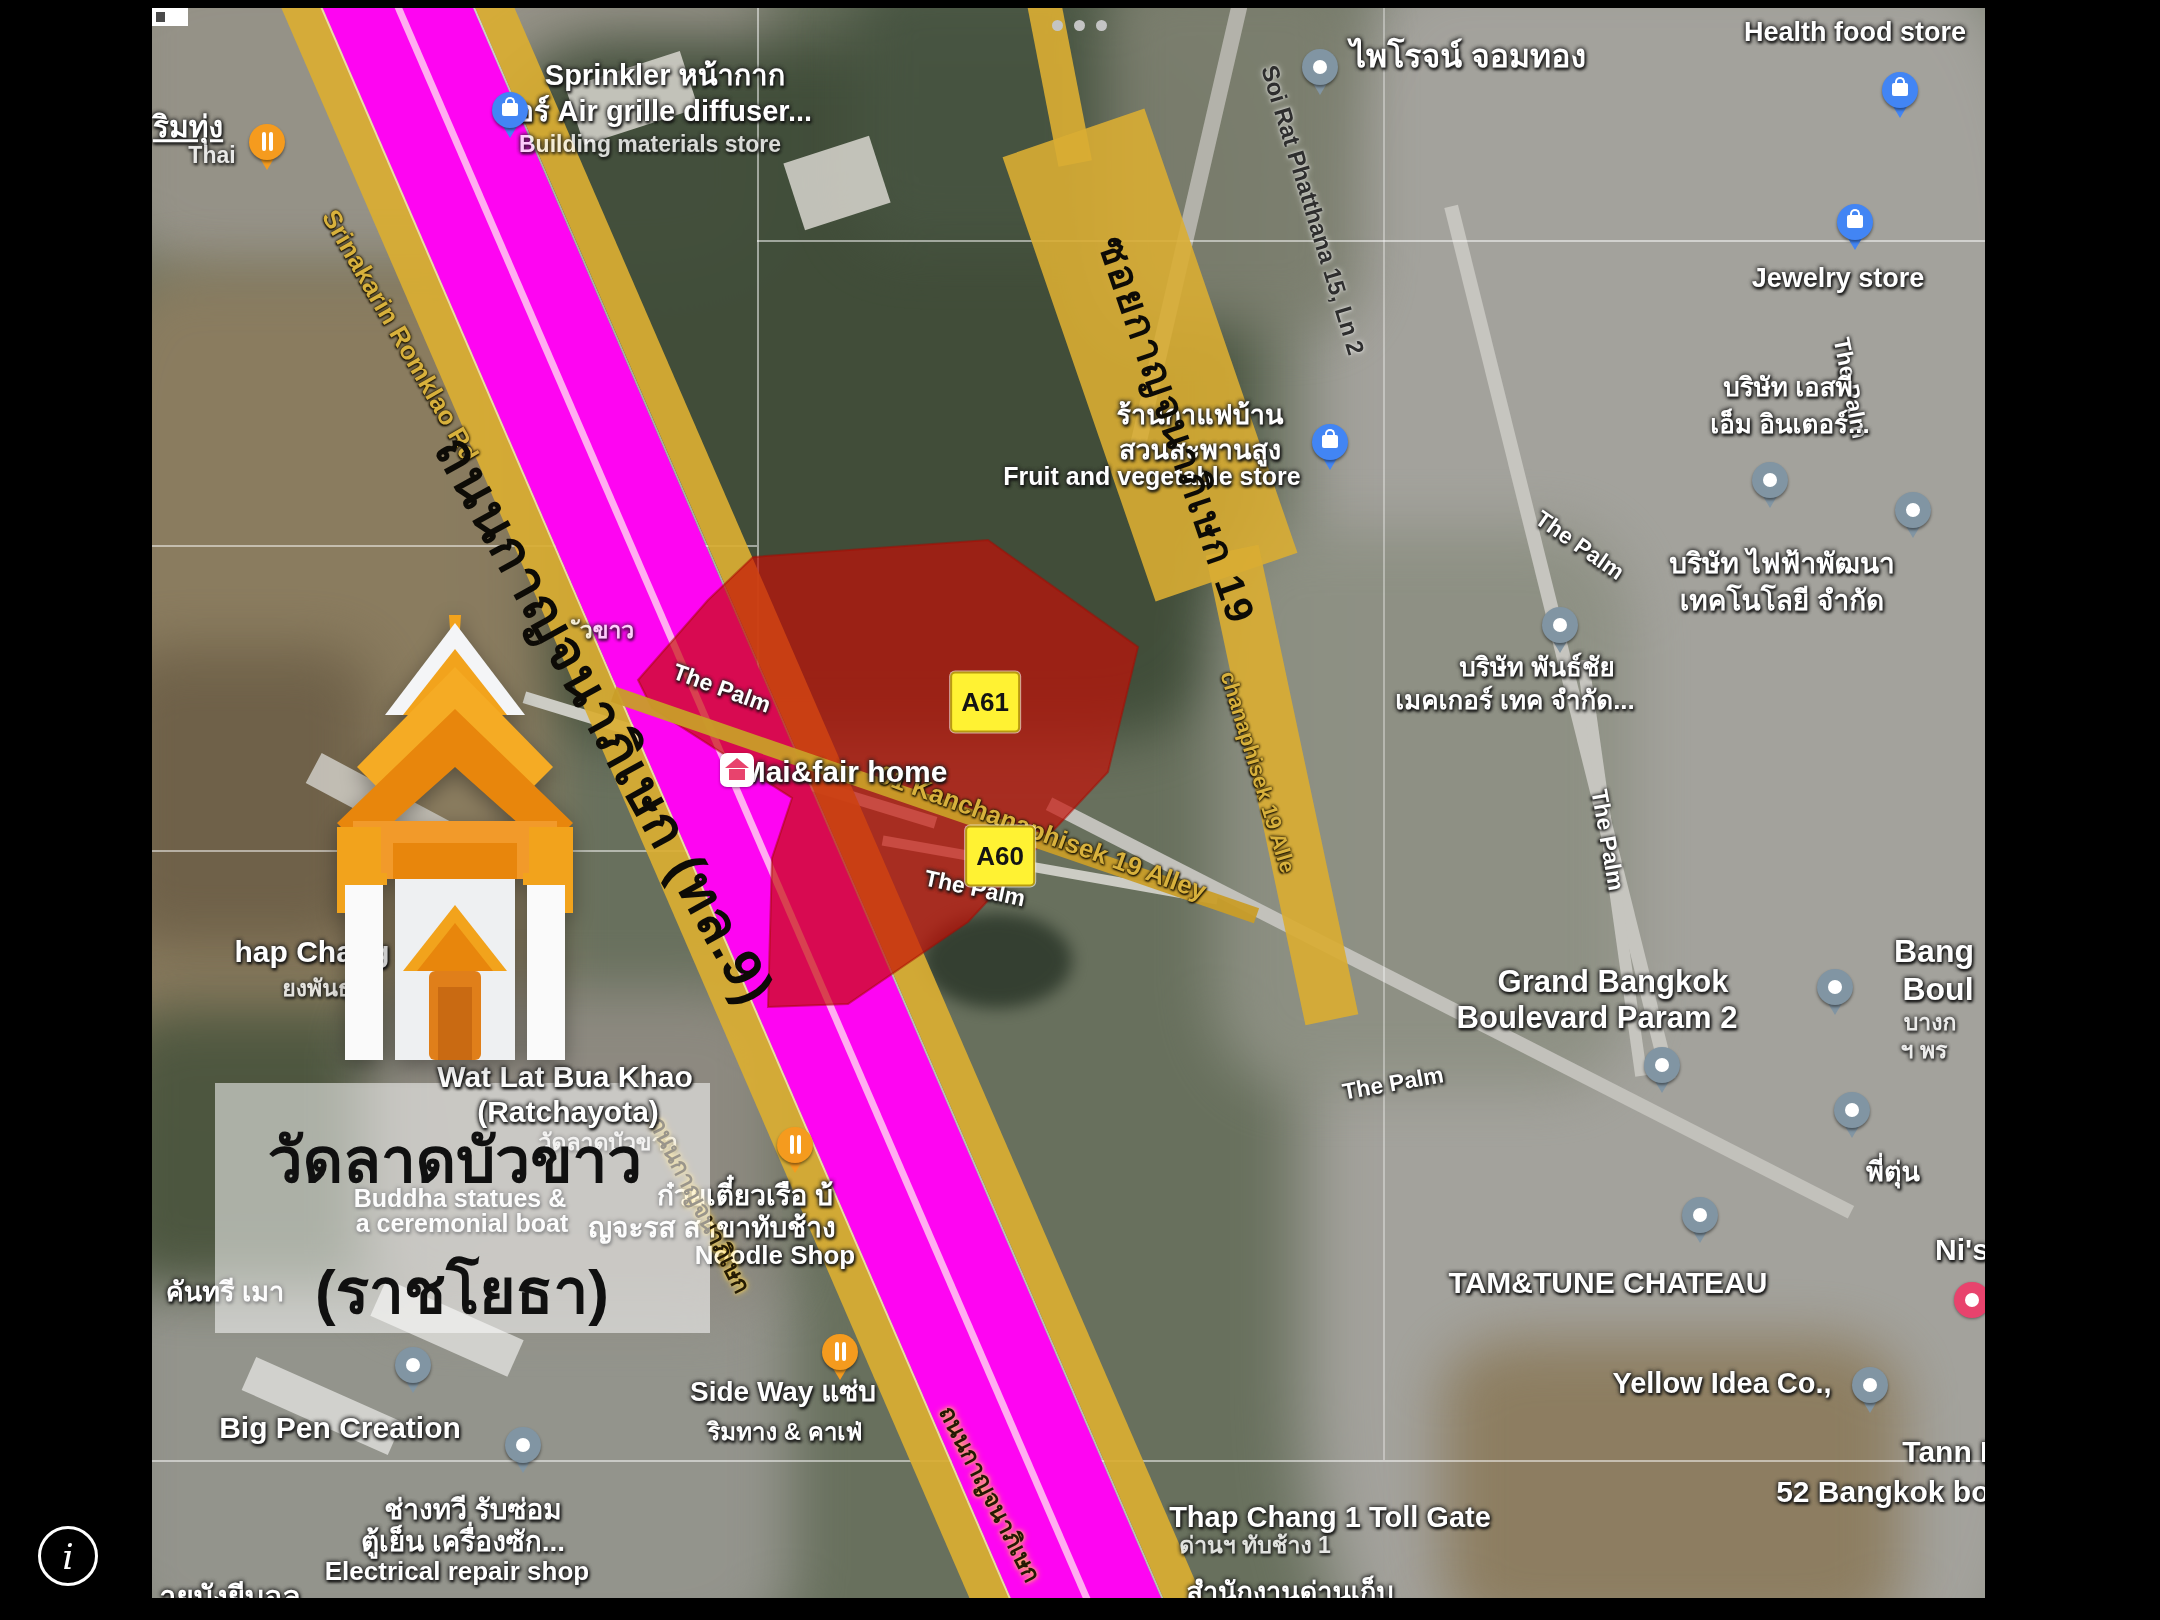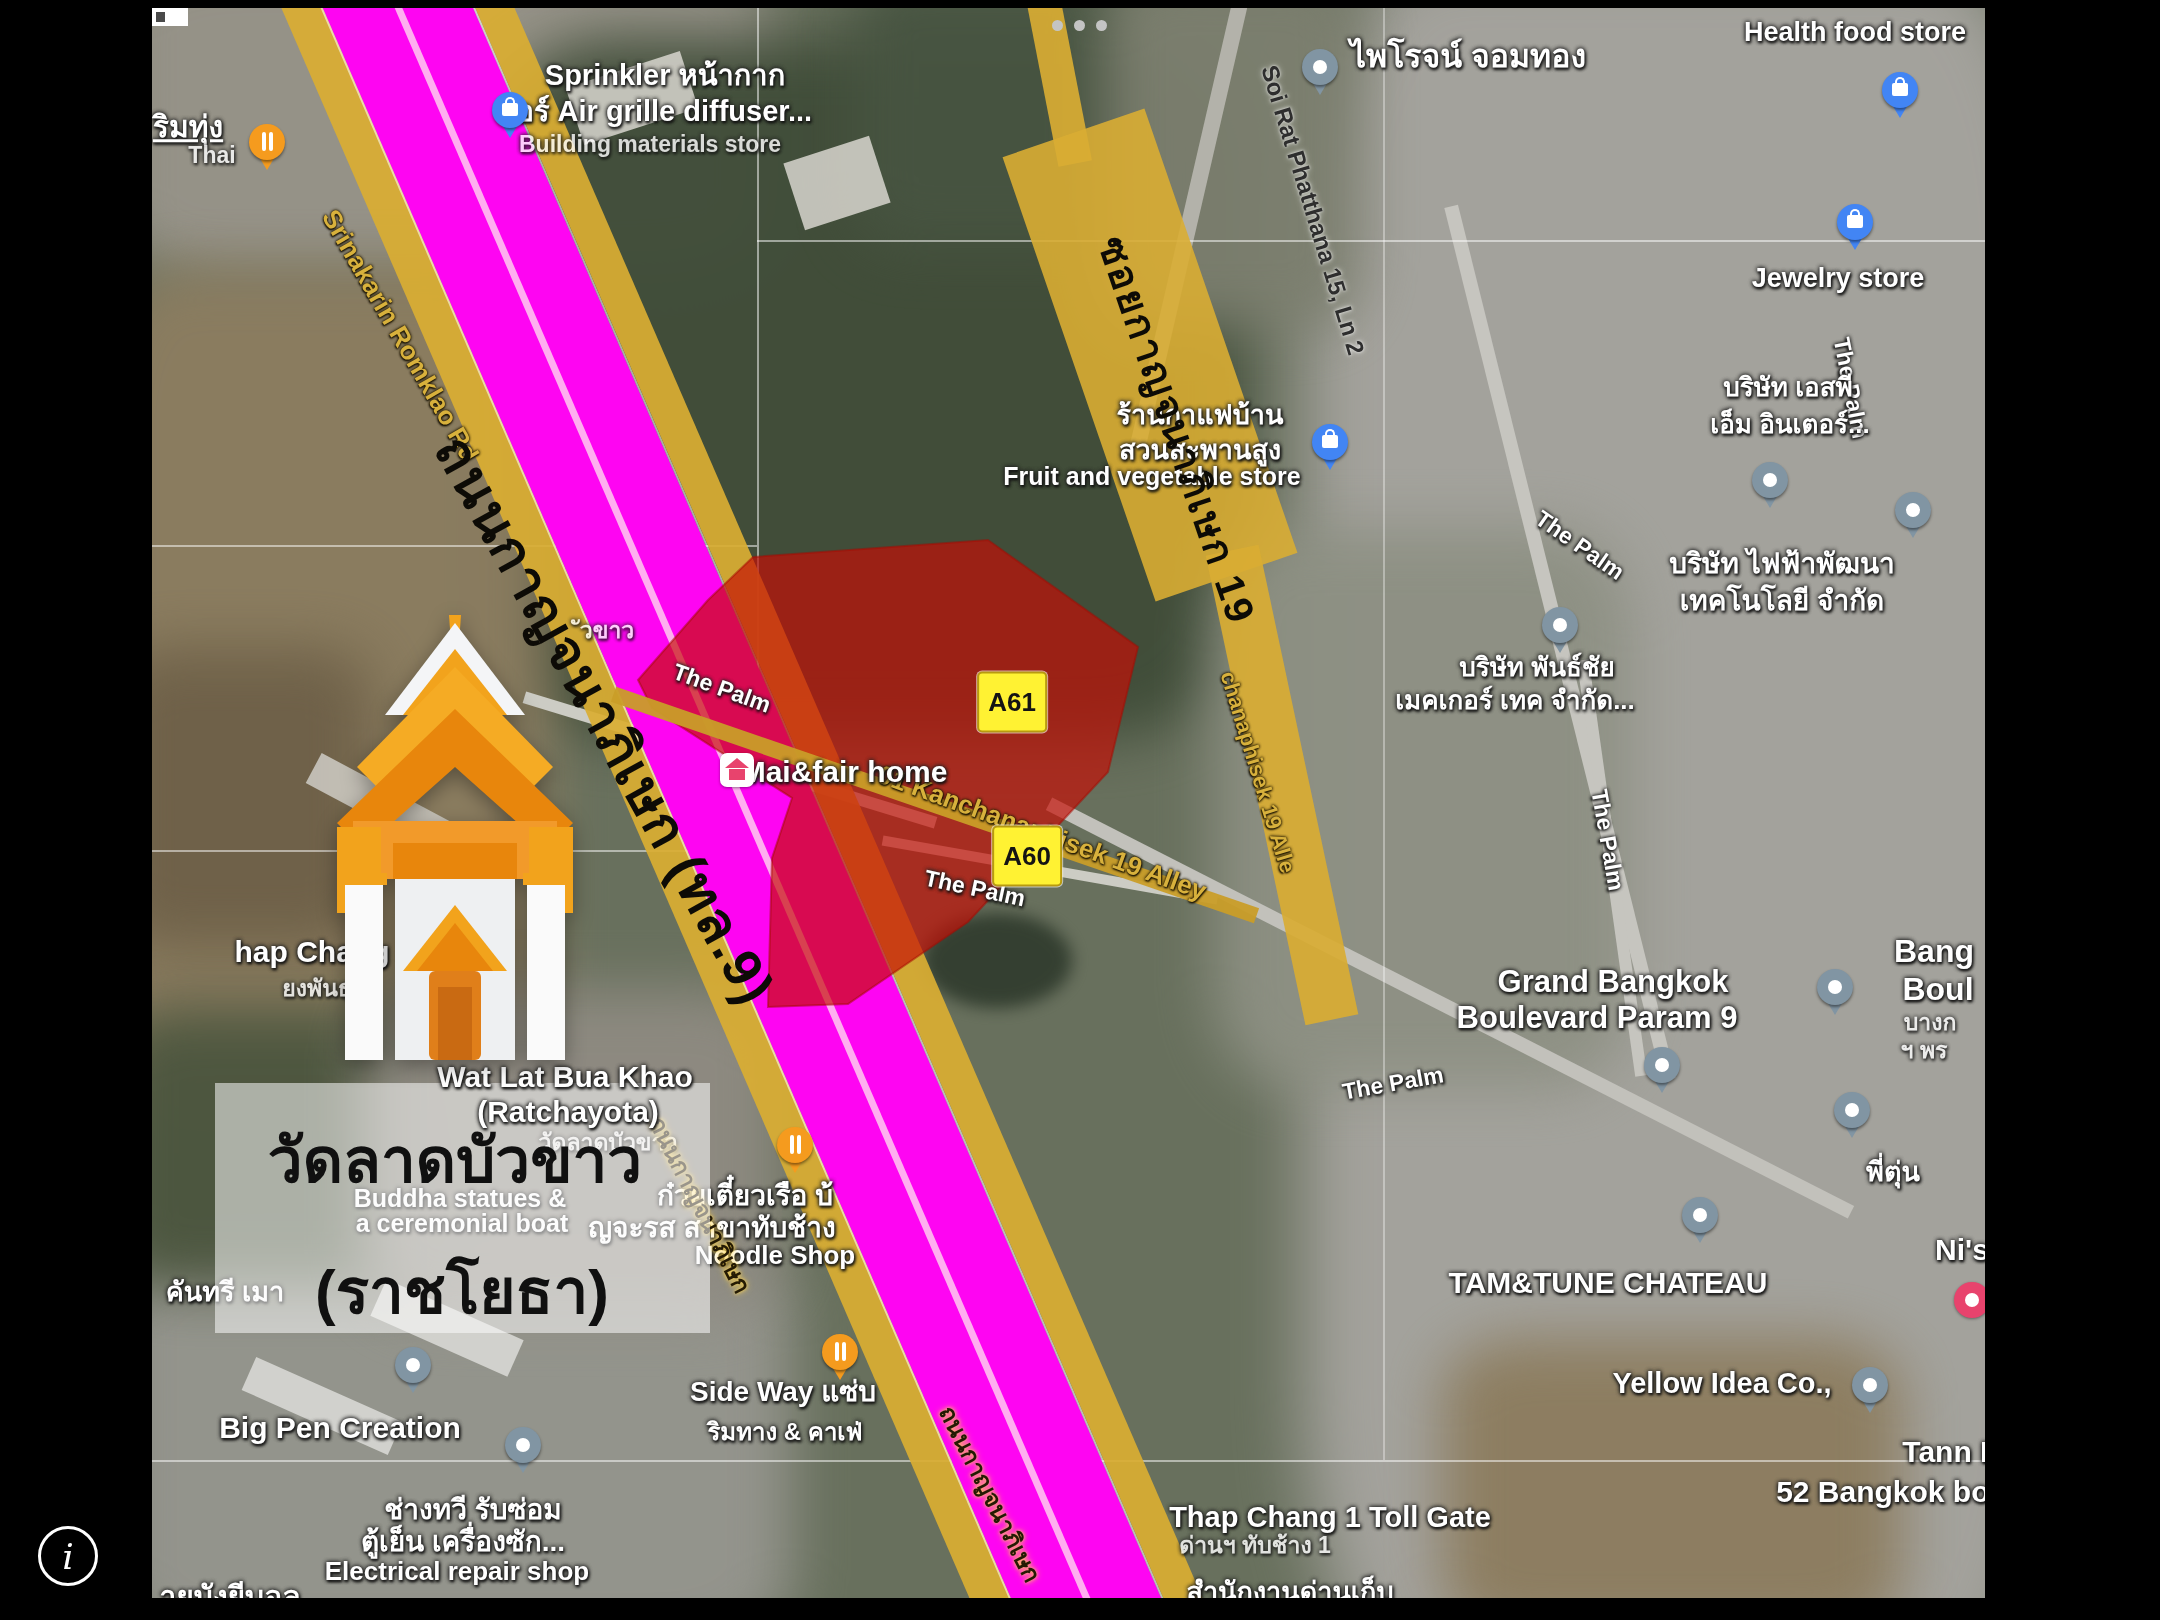--- a/index.html
+++ b/index.html
@@ -14,21 +14,21 @@
   .lbl{position:absolute;white-space:nowrap;font-weight:700;color:#fff;font-size:27px;line-height:1.05;
        text-shadow:0 0 4px #222,0 0 4px #222,1px 2px 3px #000;transform:translate(-50%,-50%);z-index:40;}
   .sm{font-size:23px;} .lg{font-size:30px;} .xl{font-size:32px;}
   .faint{opacity:.8;}
   .gold{color:#d8b13c;text-shadow:0 0 3px #2a1f04,0 0 3px #2a1f04,1px 1px 2px #000;}
   .darkroad{color:#241a04;text-shadow:0 0 4px rgba(255,215,80,.95),0 0 7px rgba(255,215,80,.8);}
   .blackroad{color:#0d0b06;text-shadow:none;font-weight:600;}
   .soirat{color:#2e2e2e;text-shadow:0 0 3px rgba(255,255,255,.8),0 0 6px rgba(255,255,255,.6);}
   .badge{position:absolute;transform:translate(-50%,-50%);background:#fff233;color:#141414;
          border:2px solid #b89a10;border-radius:5px;font-weight:700;font-size:26px;padding:13px 9px;
-         z-index:42;box-shadow:0 0 0 1px rgba(255,255,255,.6);margin-left:27px;}
+         z-index:42;box-shadow:0 0 0 1px rgba(255,255,255,.6);}
   .pin{position:absolute;transform:translate(-50%,-100%);z-index:50;}
   .pin .head{width:36px;height:36px;border-radius:50%;position:relative;box-shadow:0 2px 3px rgba(0,0,0,.45);}
   .pin .tipp{width:0;height:0;border-left:9px solid transparent;border-right:9px solid transparent;
             border-top:15px solid #000;margin:-5px auto 0;}
   .pin-blue .head{background:#4285f4;} .pin-blue .tipp{border-top-color:#4285f4;}
   .pin-grey .head{background:#8195a3;} .pin-grey .tipp{border-top-color:#8195a3;}
   .pin-orange .head{background:#f59b1e;} .pin-orange .tipp{border-top-color:#f59b1e;}
   .bag{position:absolute;left:10px;top:11px;width:16px;height:13px;background:#fff;border-radius:2px;}
   .bag::before{content:"";position:absolute;top:-6px;left:3px;width:6px;height:8px;
                border:2.5px solid #fff;border-bottom:none;border-radius:5px 5px 0 0;}
@@ -144,21 +144,21 @@
     <span class="lbl sm" style="left:1636px;top:380px;font-size:26px;">บริษัท เอสพี</span>
     <span class="lbl sm" style="left:1638px;top:417px;font-size:26px;">เอ็ม อินเตอร์...</span>
     <span class="lbl" style="left:1630px;top:556px;font-size:28px;">บริษัท ไฟฟ้าพัฒนา</span>
     <span class="lbl" style="left:1630px;top:593px;font-size:28px;">เทคโนโลยี จำกัด</span>
     <span class="lbl sm" style="left:1385px;top:660px;font-size:26px;">บริษัท พันธ์ชัย</span>
     <span class="lbl sm" style="left:1363px;top:693px;font-size:26px;">เมคเกอร์ เทค จำกัด...</span>
     <span class="lbl" style="left:1048px;top:407px;">ร้านกาแฟบ้าน</span>
     <span class="lbl" style="left:1048px;top:442px;">สวนสะพานสูง</span>
     <span class="lbl sm" style="left:1000px;top:468px;font-size:25px;">Fruit and vegetable store</span>
     <span class="lbl" style="left:1461px;top:974px;font-size:31px;">Grand Bangkok</span>
-    <span class="lbl" style="left:1445px;top:1010px;font-size:31px;">Boulevard Param 9</span>
+    <span class="lbl" style="left:1445px;top:1010px;font-size:31px;">Boulevard Param 2</span>
     <span class="lbl lg" style="left:1456px;top:1275px;">TAM&amp;TUNE CHATEAU</span>
     <span class="lbl xl" style="left:1782px;top:944px;">Bang</span>
     <span class="lbl xl" style="left:1786px;top:982px;">Boul</span>
     <span class="lbl sm faint" style="left:1778px;top:1014px;">บางก</span>
     <span class="lbl sm faint" style="left:1772px;top:1042px;">ฯ พร</span>
     <span class="lbl" style="left:1741px;top:1164px;">พี่ตุ่น</span>
     <span class="lbl lg" style="left:1810px;top:1242px;">Ni's</span>
     <span class="lbl" style="left:1570px;top:1375px;font-size:29px;">Yellow Idea Co.,</span>
     <span class="lbl lg" style="left:1800px;top:1444px;">Tann H</span>
     <span class="lbl lg" style="left:1740px;top:1484px;">52 Bangkok bou</span>

